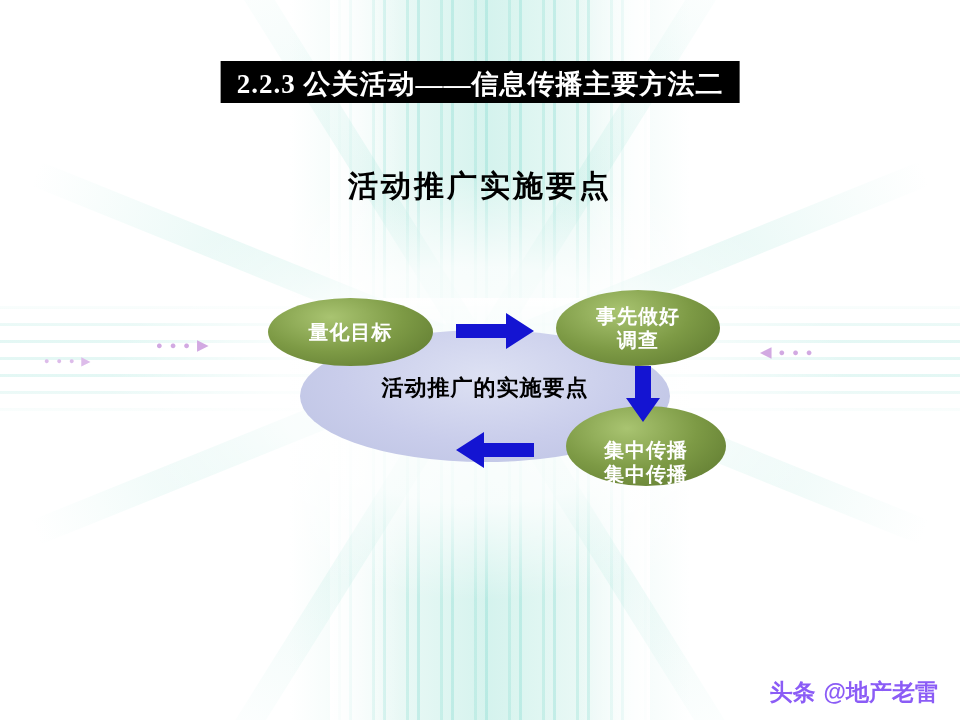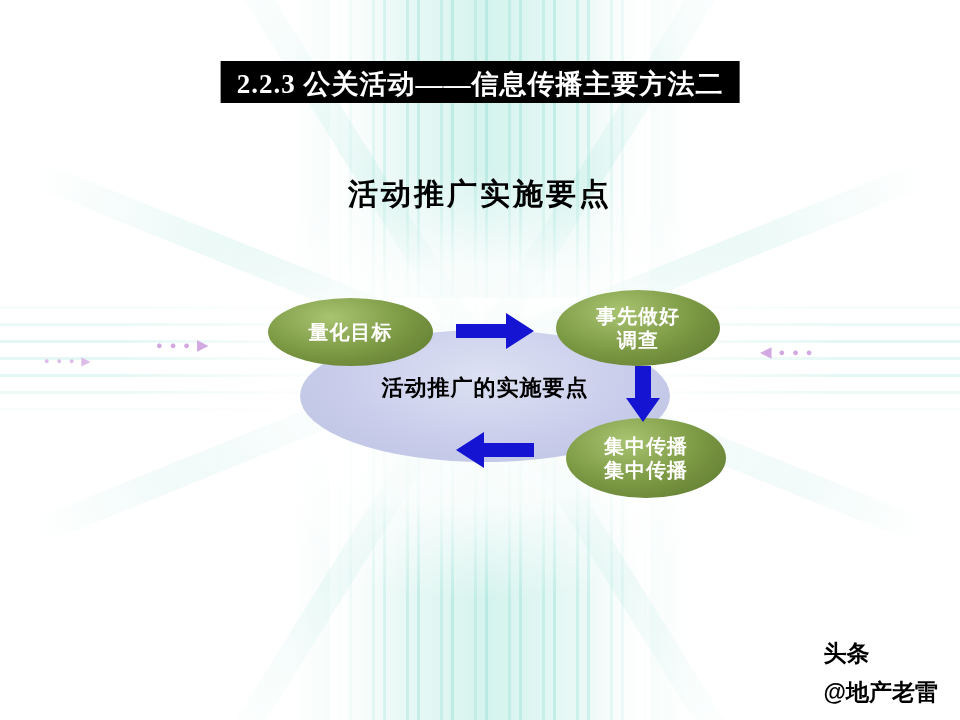--- a/index.html
+++ b/index.html
@@ -66,21 +66,21 @@
       rgba(255,255,255,0.95) 0%, rgba(255,255,255,0.8) 55%, rgba(255,255,255,0) 100%);
   }
   
   .title-bar {
     position: absolute; top: 61px; left: 50%; transform: translateX(-50%);
     background: #000000; color: #ffffff;
     font-size: 27px; font-weight: bold; letter-spacing: 1px;
     padding: 5px 16px 1px; white-space: nowrap;
   }
   .subtitle {
-    position: absolute; top: 174px; left: 0; width: 100%;
+    position: absolute; top: 166px; left: 0; width: 100%;
     text-align: center; font-size: 30px; font-weight: bold;
     color: #000; letter-spacing: 3px;
   }
   
   .center-ellipse {
     position: absolute; left: 300px; top: 330px; width: 370px; height: 132px;
     border-radius: 50%;
     background: radial-gradient(ellipse at 50% 35%,
       #dde1f3 0%, #c9cdeb 55%, #bcc2e2 100%);
     display: flex; align-items: center; justify-content: center;
@@ -90,21 +90,21 @@
   .node {
     position: absolute; border-radius: 50%;
     background: radial-gradient(ellipse at 38% 28%,
       #a9c471 0%, #7d9a45 50%, #5a752d 100%);
     color: #ffffff; font-weight: bold; font-size: 20px; line-height: 1.2;
     display: flex; flex-direction: column; align-items: center; justify-content: center;
     text-align: center; letter-spacing: 1px;
   }
   .n1 { left: 268px; top: 298px; width: 165px; height: 68px; }
   .n2 { left: 556px; top: 290px; width: 164px; height: 76px; }
-  .n3 { left: 566px; top: 418px; width: 160px; height: 80px; }
+  .n3 { left: 566px; top: 406px; width: 160px; height: 80px; justify-content: flex-end; }
   .n4 { left: 272px; top: 418px; width: 165px; height: 80px; }
   .arrow { position: absolute; }
   .arrow polygon { fill: #1414d2; }
   .arrow-right { left: 456px; top: 313px; width: 78px; height: 36px; }
   .arrow-down  { left: 626px; top: 366px; width: 34px; height: 56px; }
   .arrow-left  { left: 456px; top: 432px; width: 78px; height: 36px; }
   
   .dots {
     position: absolute; display: flex; align-items: center; gap: 7px;
     color: #d2a9e2; line-height: 1;
@@ -114,21 +114,21 @@
   .dots-left-sm { left: 44px;  top: 355px; color: #ddbcea; }
   .dots-left-sm .d { font-size: 9px; }
   .dots-left-sm .a { font-size: 12px; }
   .dots-left    { left: 156px; top: 338px; }
   .dots-right   { left: 760px; top: 345px; }
   
   .watermark {
     position: absolute; right: 22px; bottom: 12px;
     display: flex; align-items: baseline; gap: 8px;
     font-family: "Liberation Sans", "DejaVu Sans", sans-serif;
-    font-size: 23px; font-weight: bold; color: #000000; flex-direction: column;
+    font-size: 23px; font-weight: bold; color: #8b5cf6;
   }
 </style>
 </head>
 <body>
 
 <div class="slide">
 
   <div class="bg-layer bg-vglow"></div>
   <div class="bg-layer bg-vband"></div>
   <div class="bg-layer bg-hband"></div>

